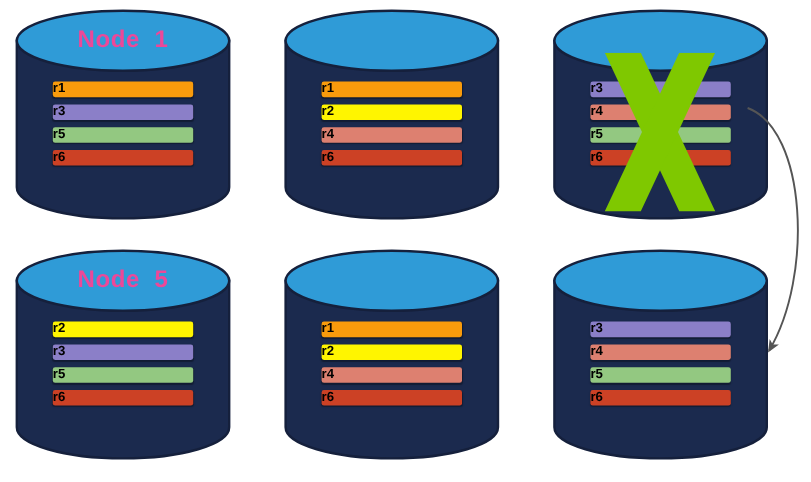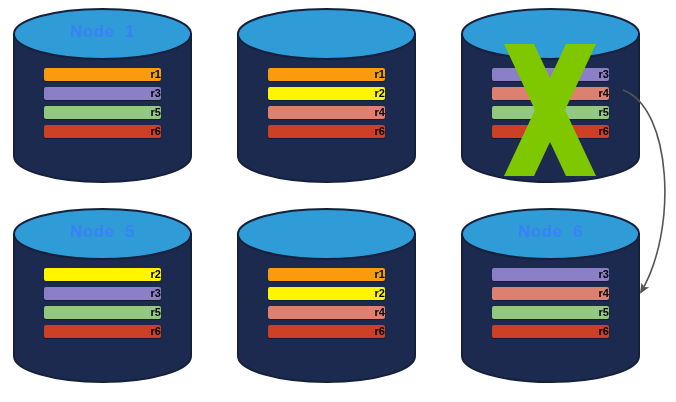--- a/index.html
+++ b/index.html
@@ -35,22 +35,22 @@
     height: 175px;
     overflow: visible;
   }
 
   .node-title {
     position: absolute;
     left: 0;
     top: 14px;
     width: 181px;
     text-align: center;
-    color: #3b82f6;
-    font-size: 17px;
+    color: #ec4899;
+    font-size: 20px;
     font-weight: bold;
     letter-spacing: 0.5px;
     font-family: "Liberation Sans", sans-serif;
     pointer-events: none;
     white-space: pre;
   }
 
   .bars {
     position: absolute;
     left: 32px;
@@ -65,21 +65,21 @@
     border-radius: 2px;
     box-shadow: 0 1px 1px rgba(0,0,0,0.35);
   }
 
   .bar-label {
     position: absolute;
     left: 0; top: 0;
     width: 100%;
     height: 13px;
     line-height: 13px;
-    text-align: right;
+    text-align: left;
     color: #000000;
     font-size: 11px;
     font-weight: bold;
     font-family: "Liberation Sans", sans-serif;
   }
 
   .cross {
     position: absolute;
     pointer-events: none;
   }
@@ -204,21 +204,20 @@
           <div class="bar" style="background: rgb(204, 65, 37);">
             <span class="bar-label">r6</span>
           </div>
         </div>
       </div>
       <div class="node" style="left: 460px; top: 208px;">
         <svg class="node-svg" viewBox="0 0 181 175">
           <path d="M 2 26 L 2 148 A 88.5 26 0 0 0 179 148 L 179 26 Z" fill="#1b2a4e" stroke="#15203c" stroke-width="2"></path>
           <ellipse cx="90.5" cy="26" rx="88.5" ry="25" fill="#2f9bd7" stroke="#15203c" stroke-width="2"></ellipse>
         </svg>
-        <div class="node-title">Node  6</div>
         <div class="bars">
           <div class="bar" style="background: rgb(139, 127, 200);">
             <span class="bar-label">r3</span>
           </div>
           <div class="bar" style="background: rgb(221, 128, 112);">
             <span class="bar-label">r4</span>
           </div>
           <div class="bar" style="background: rgb(147, 200, 129);">
             <span class="bar-label">r5</span>
           </div>

